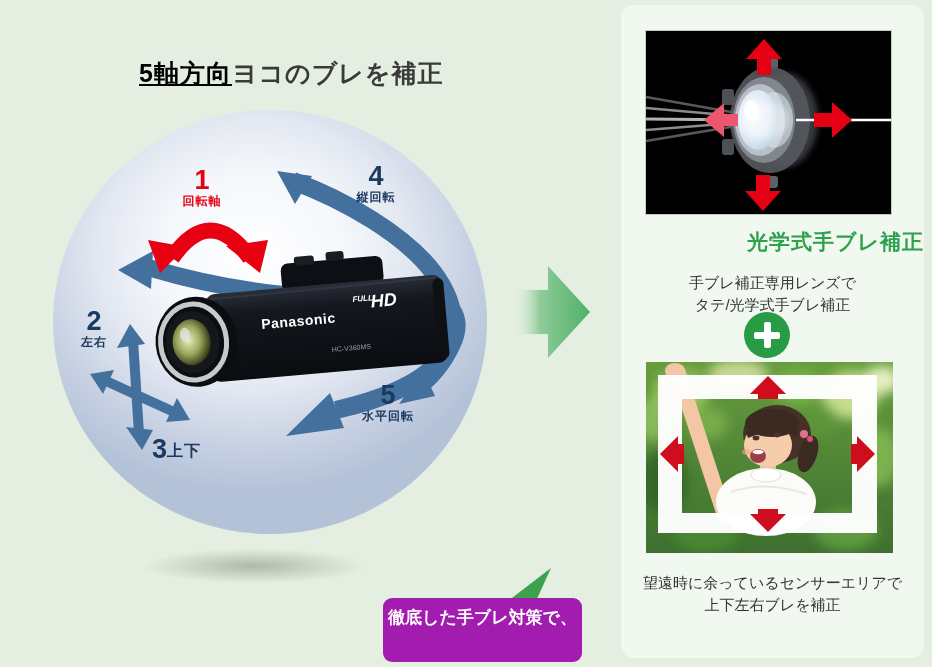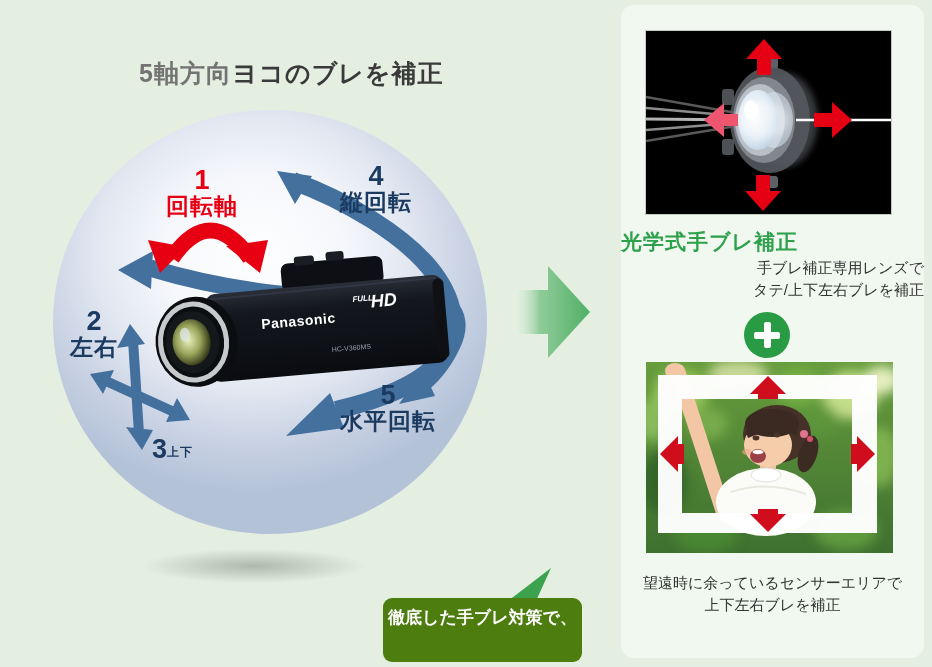--- a/index.html
+++ b/index.html
@@ -1,55 +1,55 @@
 <!DOCTYPE html>
 <html><head>
 <meta charset="utf-8">
 <style>
   html,body{margin:0;padding:0;background:#e4efe2;}
   #stage{position:relative;width:932px;height:667px;background:#e4efe2;overflow:hidden;
          font-family:"Liberation Sans","DejaVu Sans",sans-serif;}
   .abs{position:absolute;}
   
   #page-title{left:139px;top:57px;font-size:25px;font-weight:bold;color:#3a3a3a;letter-spacing:1px;}
-  #page-title .hl{color:#737373;}
+  #page-title .hl{color:#000000;text-decoration:underline;}
   
   #sphere{left:53px;top:110px;width:434px;height:424px;border-radius:50%;
     background:radial-gradient(ellipse 62% 56% at 46% 34%, #ffffff 0%, #f5f7fb 34%, #e2e7f1 58%, #c6d0e2 82%, #b4c2d8 100%);}
   #sphere-shadow{left:138px;top:548px;width:232px;height:36px;
     background:radial-gradient(ellipse at center, rgba(100,110,96,.42) 0%, rgba(100,110,96,0) 68%);}
   
   .axis{position:absolute;text-align:center;line-height:1.02;}
   .axis .num{display:block;font-size:27px;font-weight:bold;}
-  .axis .lbl{display:block;font-size:23px;font-weight:bold;letter-spacing:1px;}
+  .axis .lbl{display:block;font-size:12px;font-weight:bold;letter-spacing:1px;}
   .navy{color:#1b3a60;}
   .red{color:#e60012;}
   #axis1{left:156px;top:167px;width:92px;}
   #axis4{left:330px;top:163px;width:92px;}
   #axis2{left:58px;top:308px;width:72px;}
   #axis5{left:340px;top:382px;width:96px;}
   #axis3{left:152px;top:436px;width:110px;text-align:left;line-height:1;}
   #axis3 .num{display:inline;font-size:27px;vertical-align:-2px;}
-  #axis3 .lbl{display:inline;font-size:12px;}
+  #axis3 .lbl{display:inline;font-size:16px;}
   
   #card{left:621px;top:5px;width:303px;height:653px;background:#f1f8f0;border-radius:13px;}
   #lens-image{left:645px;top:30px;width:245px;height:183px;background:#000;border:1px solid #c2cdc2;}
-  .cap-title{width:303px;left:621px;text-align:left;font-size:21px;font-weight:bold;color:#2fa14c;letter-spacing:1px;}
+  .cap-title{width:303px;left:621px;text-align:right;font-size:21px;font-weight:bold;color:#2fa14c;letter-spacing:1px;}
   .cap-desc{width:303px;left:621px;text-align:center;font-size:15px;color:#333;line-height:22px;}
   #optical-title{top:228px;}
-  #optical-desc{top:257px;text-align:right;}
+  #optical-desc{top:272px;}
   #plus-badge{left:744px;top:312px;width:46px;height:46px;border-radius:50%;background:#2a9b45;}
   #plus-badge .bar{position:absolute;background:#fff;border-radius:2px;}
   #plus-badge .h{left:10px;top:20px;width:26px;height:7px;}
   #plus-badge .v{left:20px;top:10px;width:7px;height:26px;}
   #photo{left:646px;top:362px;width:247px;height:191px;}
   #electronic-title{top:569px;}
   #electronic-desc{top:572px;}
   
-  #bubble{left:383px;top:598px;width:199px;height:64px;background:#4d7c0f;border-radius:9px;
+  #bubble{left:383px;top:598px;width:199px;height:64px;background:#a21caf;border-radius:9px;
           color:#fff;font-weight:bold;font-size:17px;text-align:center;line-height:26px;padding-top:7px;box-sizing:border-box;}
   #bubble-tail{left:500px;top:567px;width:60px;height:35px;}
 </style>
 </head>
 <body>
 
 <div id="stage">
 
   <div class="abs" id="page-title">
     <span class="hl">5軸方向</span><span>ヨコのブレを補正</span>
@@ -187,21 +187,21 @@
         <polygon points="117,180 99,160 110,160 110,144 124,144 124,160 135,160"></polygon>
         <polygon points="206,89 186,71 186,82 168,82 168,96 186,96 186,107"></polygon>
         <polygon points="58,89 78,72 78,83 92,83 92,95 78,95 78,106" fill="#ee5670"></polygon>
       </g>
     </svg>
   </div>
 
   <div class="abs cap-title" id="optical-title">光学式手ブレ補正</div>
   <div class="abs cap-desc" id="optical-desc">
     <div>手ブレ補正専用レンズで</div>
-    <div>タテ/上下左右ブレを補正</div>
+    <div>タテ/光学式手ブレ補正</div>
   </div>
 
   <div class="abs" id="plus-badge">
     <div class="bar h"></div>
       <div class="bar v"></div>
   </div>
 
   <div class="abs" id="photo">
     <svg width="247" height="191" viewBox="0 0 247 191">
       <defs>

